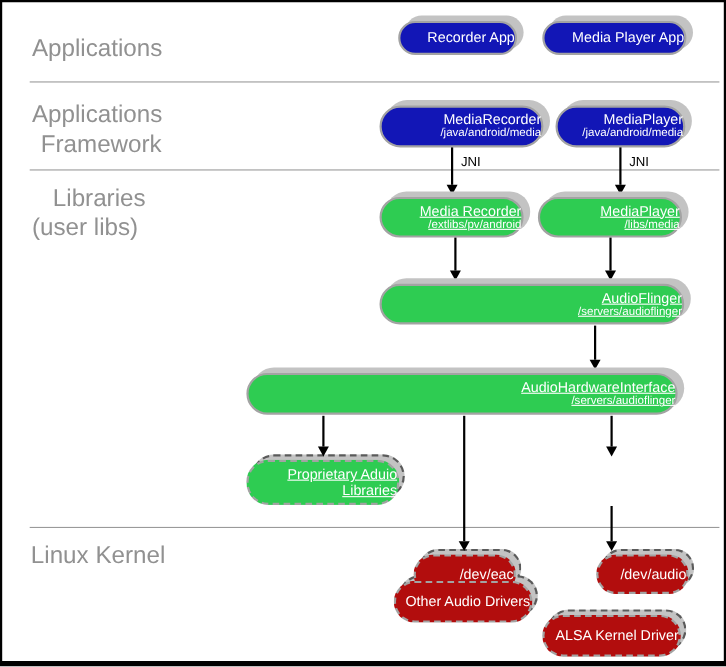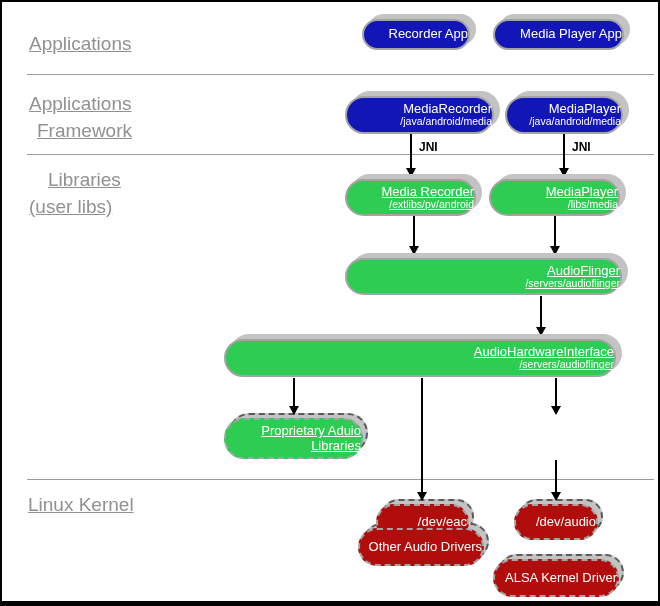--- a/index.html
+++ b/index.html
@@ -6,21 +6,21 @@
   .frame{
     position:relative; z-index:0;
     width:656px; height:599px;
     background:#fff;
     border:2px solid #000;
     border-bottom-width:5px;
     font-family:"Liberation Sans", sans-serif;
     overflow:hidden;
   }
   .hr{position:absolute; left:25px; width:627px; height:0; border-top:1px solid var(--divider-gray,#9a9a9a);}
-  .sec{position:absolute; color:var(--label-gray,#919191); font-size:19px; line-height:27px; white-space:nowrap;text-decoration:underline;}
+  .sec{position:absolute; color:var(--label-gray,#919191); font-size:22px; line-height:27px; white-space:nowrap;}
   .pill{
     position:absolute; box-sizing:border-box;
     border:2px solid #a3a3a3; border-radius:20px;
     display:flex; flex-direction:column; align-items:flex-end; justify-content:center;
     color:#fff; text-align:center; line-height:1.1;
   }
   .pill .t{font-size:13px; white-space:nowrap;}
   .pill .p{font-size:10.5px; white-space:nowrap;}
   .blue{background:var(--app-blue,#1216b6);}
   .green{background:var(--lib-green,#2ecc52);text-decoration:underline;}
@@ -32,21 +32,21 @@
     left:3px; right:-7px; top:-7px; bottom:4px;
     background:var(--shadow-gray,#c3c3c3);
     border:2px dashed #5a5a5a; border-radius:20px;
   }
   .arr{position:absolute; width:2px; background:#000;}
   .arr::after{
     content:""; position:absolute; left:-4px; bottom:-9px; width:0; height:0;
     border-left:5px solid transparent; border-right:5px solid transparent;
     border-top:9px solid #000;
   }
-  .jni{position:absolute; color:#000; font-size:12px; font-weight:bold;}
+  .jni{position:absolute; color:#000; font-size:12px; font-weight:normal;}
 </style>
 </head>
 <body>
 
 <div class="frame">
 
   <div class="hr" style="top:72px"></div>
   <div class="hr" style="top:152px"></div>
   <div class="hr" style="top:477px"></div>
 
@@ -113,21 +113,21 @@
   <div class="pill green dashed" style="left:222px;top:416px;width:139px;height:41px">
     <div class="t">Proprietary Aduio</div>
     <div class="t">Libraries</div>
   </div>
 
   <div class="arr" style="left:553px;top:458px;height:32px"></div>
 
   <div class="pill red dashed" style="left:374px;top:502px;width:93px;height:36px">
     <div class="t">/dev/eac</div>
   </div>
-  <div class="pill red dashed" style="left:512px;top:502px;width:84px;height:36px">
+  <div class="pill red dashed" style="left:540px;top:502px;width:84px;height:36px">
     <div class="t">/dev/audio</div>
   </div>
   <div class="pill red dashed" style="left:356px;top:526px;width:126px;height:38px">
     <div class="t">Other Audio Drivers</div>
   </div>
   <div class="pill red dashed" style="left:491px;top:557px;width:126px;height:38px">
     <div class="t">ALSA Kernel Driver</div>
   </div>
 
 </div>

